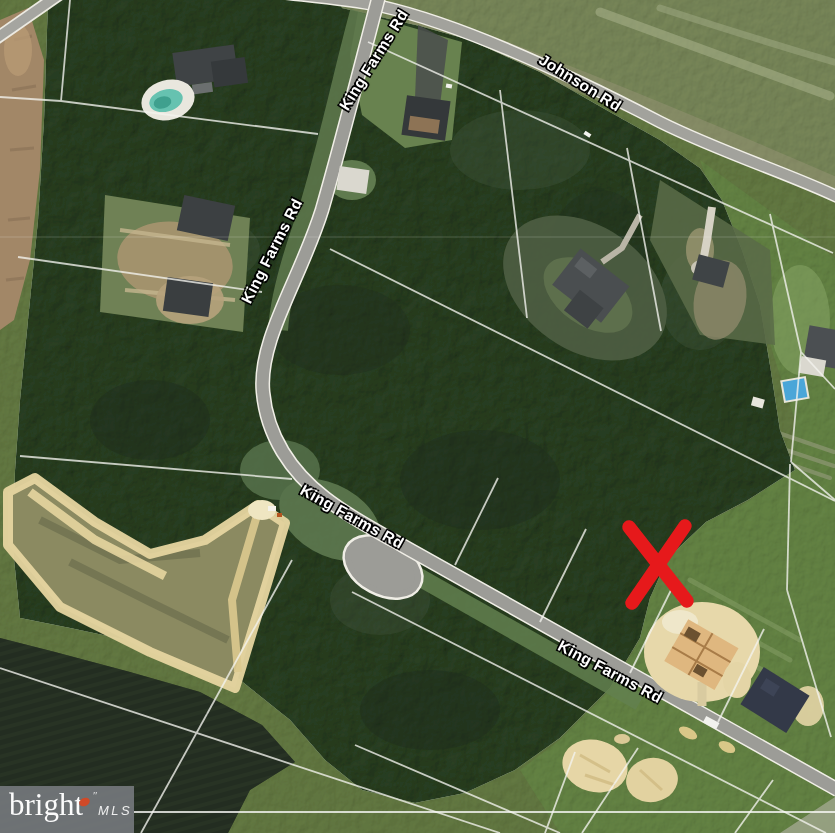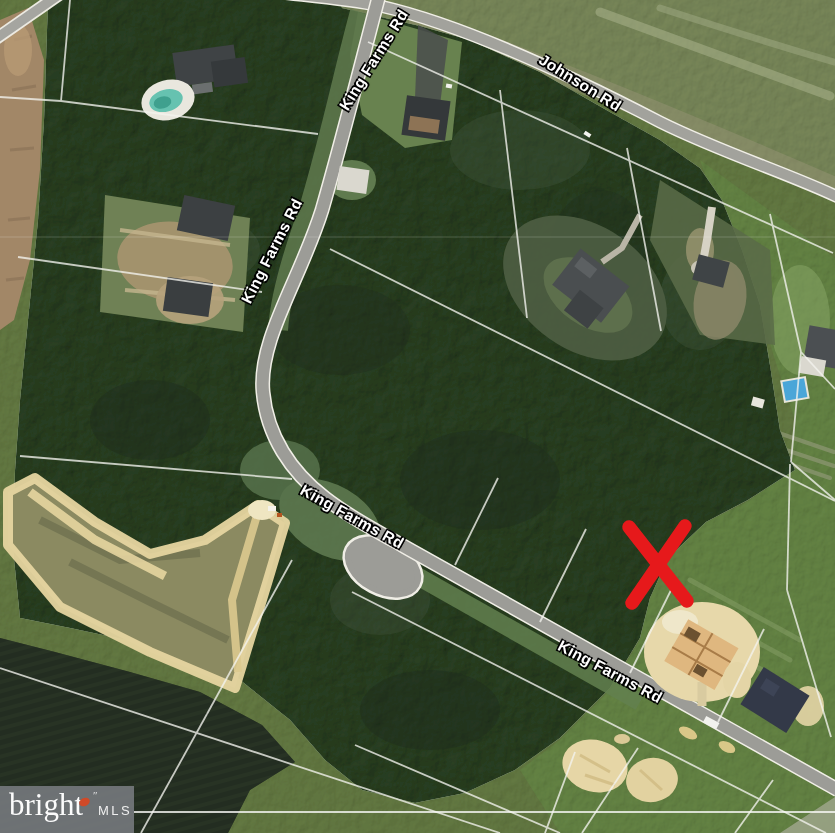--- a/index.html
+++ b/index.html
@@ -17,21 +17,21 @@
   
   #watermark{position:absolute;left:0;top:786px;width:134px;height:47px;
     background:rgba(122,126,131,.85);}
   #wm-brand{position:absolute;left:9px;top:1px;font-family:"Liberation Serif",serif;
     font-size:31px;color:#fbfbfb;letter-spacing:0;}
   #wm-dot{position:absolute;left:79px;top:12px;width:11px;height:8px;border-radius:50%;
     transform:rotate(-24deg);}
   #wm-marks{position:absolute;left:93px;top:3px;font-size:11px;color:#e4e4e4;
     font-family:"Liberation Serif",serif;letter-spacing:1px;}
   #wm-mls{position:absolute;left:98px;top:17px;font-size:13px;color:#efefef;
-    letter-spacing:2.5px;}
+    letter-spacing:2.5px;font-style:italic;}
   #wm-rule{position:absolute;left:134px;top:811px;width:701px;height:2px;
     background:rgba(248,248,245,.8);}
 </style>
 </head>
 <body>
 
 <div id="stage">
 <svg id="map-svg" width="835" height="833" viewBox="0 0 835 833">
   <defs>
     <filter id="canopy" x="-5%" y="-5%" width="110%" height="110%">

